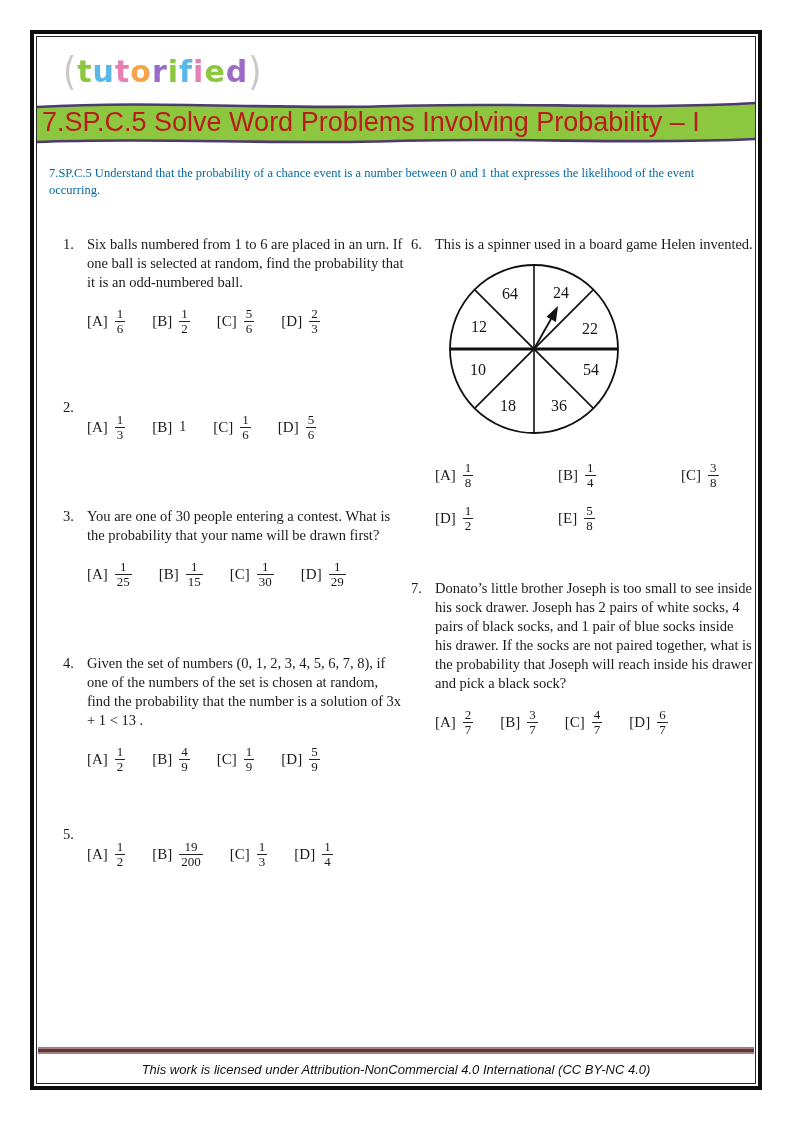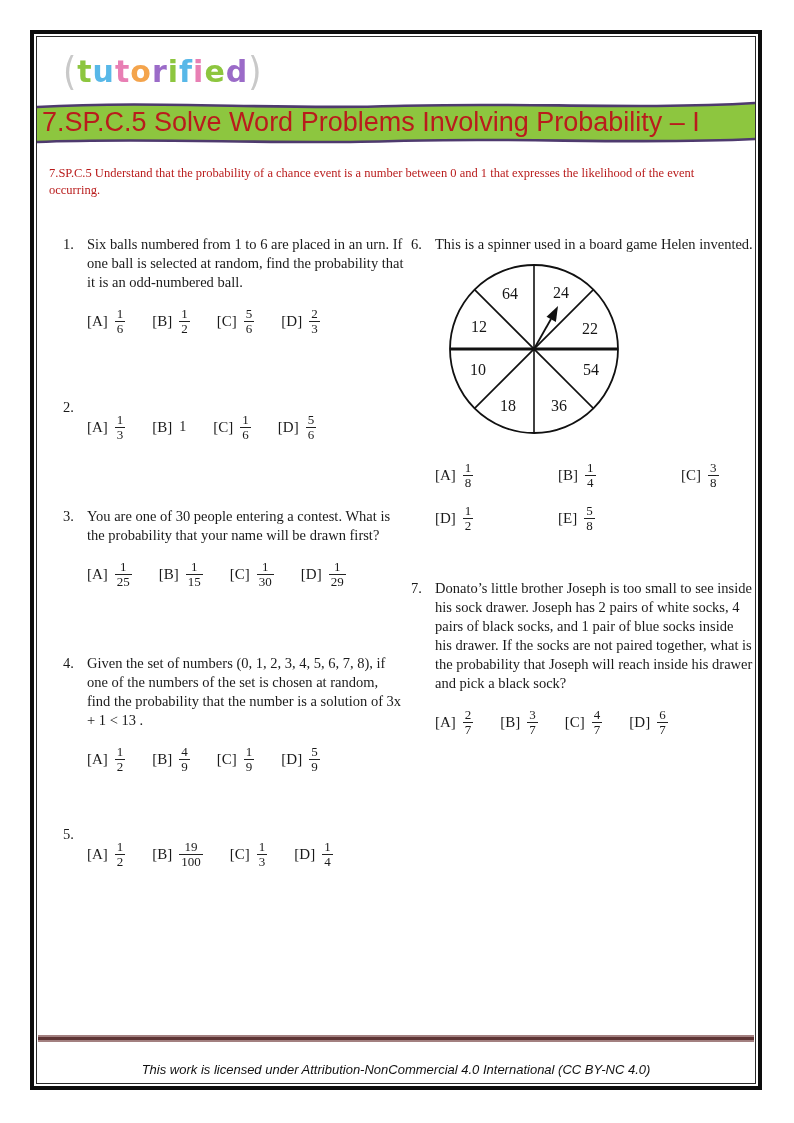--- a/index.html
+++ b/index.html
@@ -21,21 +21,21 @@
   .logo .bracket { color:#c9c9c9; font-weight:400; font-size:34px; transform:scaleY(1.15); }
   
   .banner { position:relative; margin-top:4px; height:50px; }
   .banner svg { position:absolute; left:0; top:0; width:100%; height:100%; }
   .banner-title {
     position:absolute; left:5px; top:10px; width:100%;
     font-family:Liberation Sans, sans-serif; font-size:27px; color:#b91c1c;
     white-space:nowrap; letter-spacing:0px;
   }
   
-  .note { margin:18px 12px 0 12px; font-size:12.5px; line-height:17px; color:#b91c1c; }
+  .note { margin:18px 12px 0 12px; font-size:12.5px; line-height:17px; color:#0369a1; }
   
   .columns { display:flex; margin-top:36px; }
   .col-left  { width:372px; padding-left:26px; }
   .col-right { width:354px; padding-left:6px; }
   .problem { display:grid; grid-template-columns:24px 1fr; column-gap:0; }
   .q-num { font-size:14.5px; line-height:19px; }
   .q-text { font-size:14.5px; line-height:19px; width:318px; }
   .full { grid-column:1 / span 2; }
   .options { grid-column:2; display:flex; gap:27px; margin-top:12px; align-items:center; min-height:34px; }
   .options.grid3 { display:grid; grid-template-columns:96px 96px auto; row-gap:14px; justify-items:start; }
@@ -50,21 +50,21 @@
   .p4 { margin-top:63px; } .p5 { margin-top:49px; }
   .p6 { margin-top:0; }  .p7 { margin-top:46px; }
   
   .spinner-fig { grid-column:2; margin:7px 0 8px 4px; width:190px; }
   .spinner-fig svg text { font-family:"Liberation Serif", serif; font-size:16px; fill:#161616; }
   
   .footer { position:absolute; left:0; right:0; bottom:1px; }
   .footer-bar { height:7px; margin:0 1px; background:#5e3434;
                 border-top:2px solid #a38080; border-bottom:2px solid #a38080; }
   .footer-text { text-align:center; font-family:"Liberation Sans", sans-serif;
-                 font-style:italic; font-size:13px; padding:20px 0 5px; color:#111; }
+                 font-style:italic; font-size:13px; padding:8px 0 5px; color:#111; }
 </style>
 </head>
 <body>
 
 <div class="frame">
   <div class="frame-inner">
 
     <div class="logo">
       <span class="bracket">(</span>
         <span id="logo-letters"><span style="color: rgb(141, 198, 63);">t</span><span style="color: rgb(88, 184, 232);">u</span><span style="color: rgb(232, 127, 180);">t</span><span style="color: rgb(244, 164, 76);">o</span><span style="color: rgb(155, 107, 200);">r</span><span style="color: rgb(141, 198, 63);">i</span><span style="color: rgb(88, 184, 232);">f</span><span style="color: rgb(232, 127, 180);">i</span><span style="color: rgb(141, 198, 63);">e</span><span style="color: rgb(155, 107, 200);">d</span></span>
@@ -224,21 +224,21 @@
                 <span class="opt-label">[A]</span>
                 <span class="frac">
                   <span class="num">1</span>
                   <span class="den">2</span>
                 </span>
               </span>
               <span class="option">
                 <span class="opt-label">[B]</span>
                 <span class="frac">
                   <span class="num">19</span>
-                  <span class="den">100</span>
+                  <span class="den">200</span>
                 </span>
               </span>
               <span class="option">
                 <span class="opt-label">[C]</span>
                 <span class="frac">
                   <span class="num">1</span>
                   <span class="den">3</span>
                 </span>
               </span>
               <span class="option">

